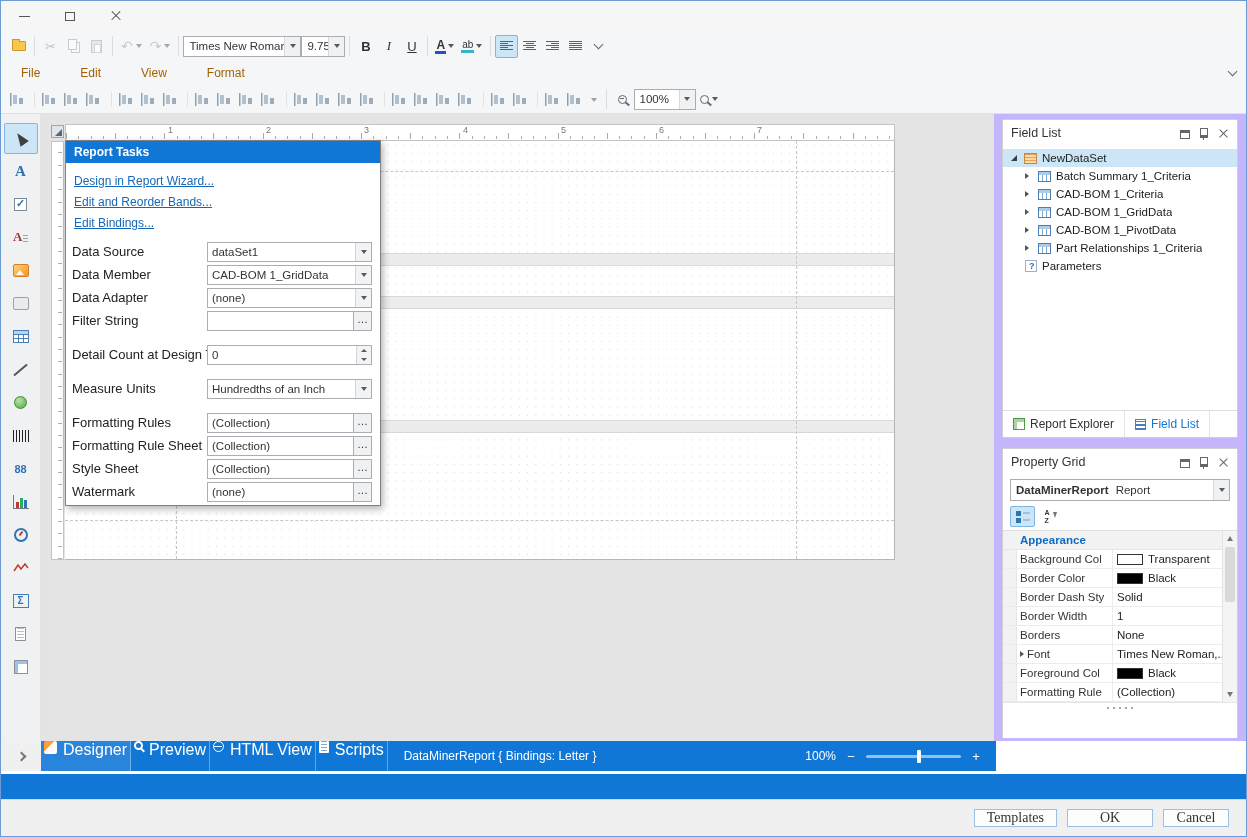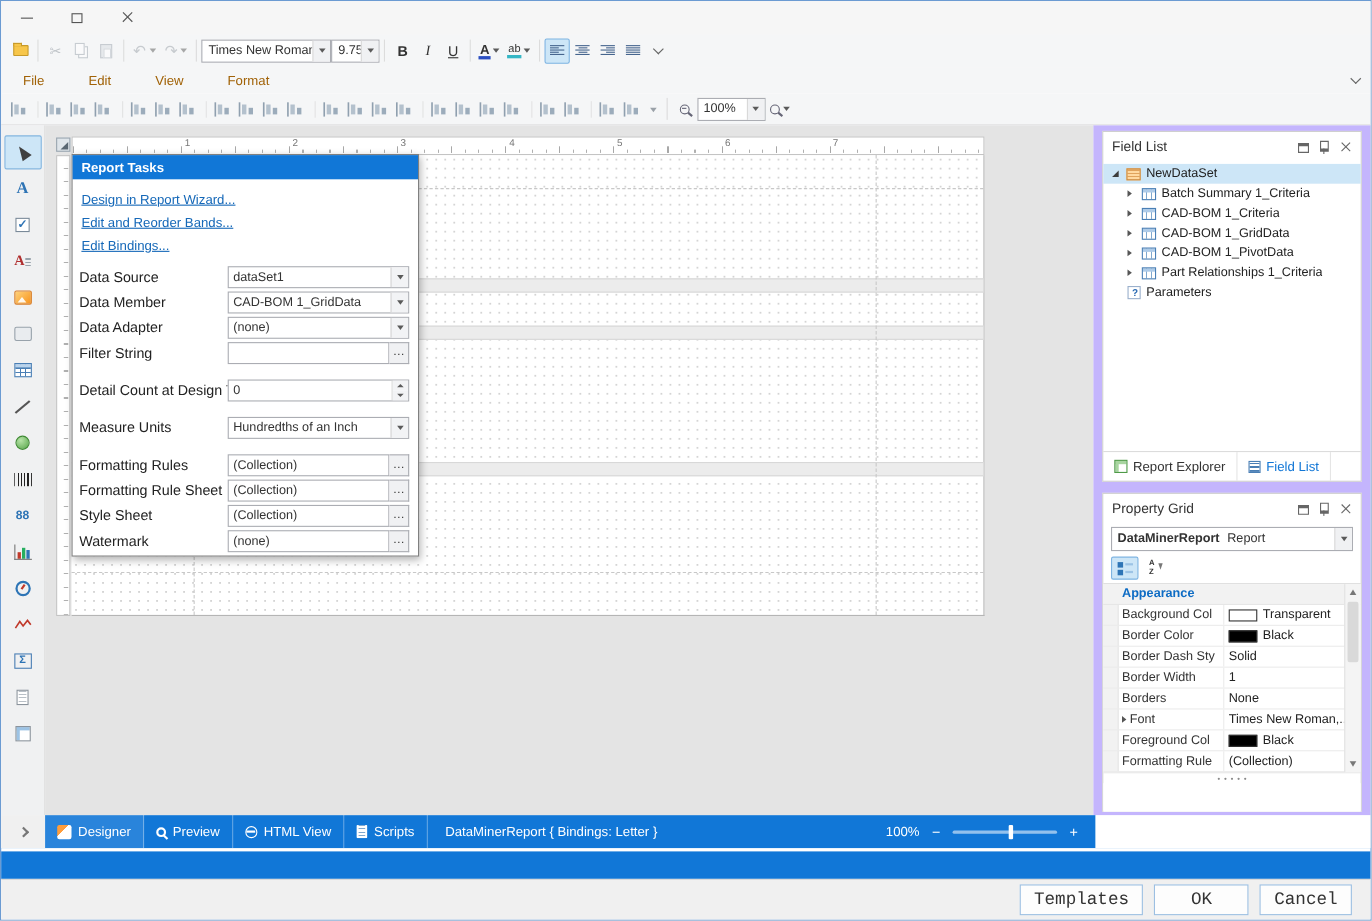--- a/index.html
+++ b/index.html
@@ -210,21 +210,21 @@
   .pg-split i{width:2px;height:2px;border-radius:50%;background:#8a8a8a;box-shadow:-12px 0 0 #8a8a8a,-6px 0 0 #8a8a8a,6px 0 0 #8a8a8a,12px 0 0 #8a8a8a}
   .pg-desc{height:26px;background:#fff}
 
   
   .statusbar{flex:0 0 30px;display:flex}
   .sb-left{width:40px;background:#f0f0f0;display:flex;align-items:center;justify-content:center;cursor:pointer}
   .chev-right{width:7px;height:7px;border-right:2px solid #777;border-top:2px solid #777;transform:rotate(45deg)}
   .sb-blue{width:955px;background:#1177d7;display:flex;align-items:center;color:#fff}
   .sb-right{flex:1;background:#fff}
   .st-tabs{display:flex;height:100%}
-  .st-tab{display:flex;align-items:center;gap:6px;padding:0 11px;font-size:12px;border-right:1px solid rgba(255,255,255,.35);cursor:pointer;white-space:nowrap}
+  .st-tab{display:flex;align-items:flex-start;gap:6px;padding:0 3px;font-size:16px;border-right:1px solid rgba(255,255,255,.35);cursor:pointer;white-space:nowrap}
   .st-tab.active{background:rgba(255,255,255,.1)}
   .st-ico{width:13px;height:13px;flex:0 0 auto}
   .st-tabs .st-tab:nth-of-type(1) .st-ico{background:linear-gradient(135deg,#ff9d3b 0 40%,#fff 40%);border-radius:2px}
   .st-tabs .st-tab:nth-of-type(2) .st-ico{width:9px;height:9px;border:2px solid #fff;border-radius:50%;position:relative}
   .st-tabs .st-tab:nth-of-type(2) .st-ico::after{content:"";position:absolute;right:-4px;bottom:-3px;width:5px;height:2px;background:#fff;transform:rotate(45deg)}
   .st-tabs .st-tab:nth-of-type(3) .st-ico{width:11px;height:11px;border:1.5px solid #fff;border-radius:50%;position:relative}
   .st-tabs .st-tab:nth-of-type(3) .st-ico::after{content:"";position:absolute;left:0;top:3.5px;width:8px;height:1.5px;background:#fff}
   .st-tabs .st-tab:nth-of-type(4) .st-ico{width:10px;height:12px;background:#fff;border-radius:1px;background-image:repeating-linear-gradient(0deg,transparent 0 2px,#7fa8cf 2px 3px);background-size:6px 100%;background-position:center;background-repeat:no-repeat}
   .st-info{margin-left:16px;font-size:12px;white-space:nowrap}
   .st-zoom{margin-left:auto;display:flex;align-items:center;gap:9px;padding-right:14px}
@@ -232,21 +232,21 @@
   .st-minus,.st-plus{font-size:13px;width:12px;text-align:center;cursor:pointer;line-height:1}
   .st-minus::before{content:"\2212"}
   .st-plus::before{content:"+"}
   .st-track{width:95px;height:3px;background:rgba(255,255,255,.55);position:relative;border-radius:2px;cursor:pointer}
   .st-thumb{position:absolute;left:54%;top:-5px;width:4px;height:13px;background:#fff;border-radius:1px;cursor:grab}
 
   .blue-strip{flex:0 0 28px;background:#1177d7;border-top:3px solid #fff}
 
   
   .footer{flex:0 0 37px;background:#f0f0f0;border-top:1px solid #d9d9d9;display:flex;align-items:center;justify-content:flex-end;gap:10px;padding:0 17px}
-  .ftr-btn{height:28px;min-width:72px;background:#fdfdfd;border:1px solid #9cbfe2;font-size:16px;color:#333;font-family:Liberation Mono, monospace;cursor:pointer;padding:0 12px}
+  .ftr-btn{height:18px;min-width:72px;background:#fdfdfd;border:1px solid #9cbfe2;font-size:14px;color:#333;font-family:Liberation Serif, serif;cursor:pointer;padding:0 12px}
   .footer button:nth-of-type(2){min-width:86px}
   .footer button:nth-of-type(3){min-width:66px}
 </style>
 </head>
 <body>
 
 <div class="window">
 
   <div class="titlebar">
     <div class="win-ctrls">

